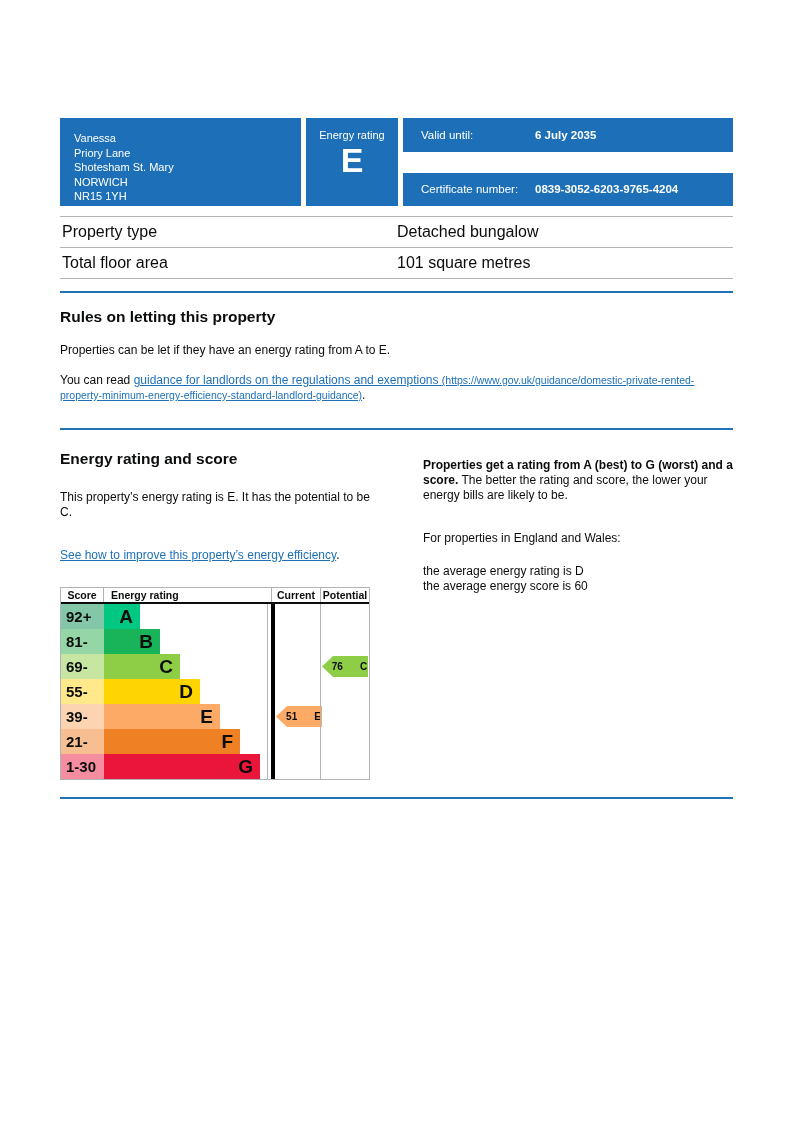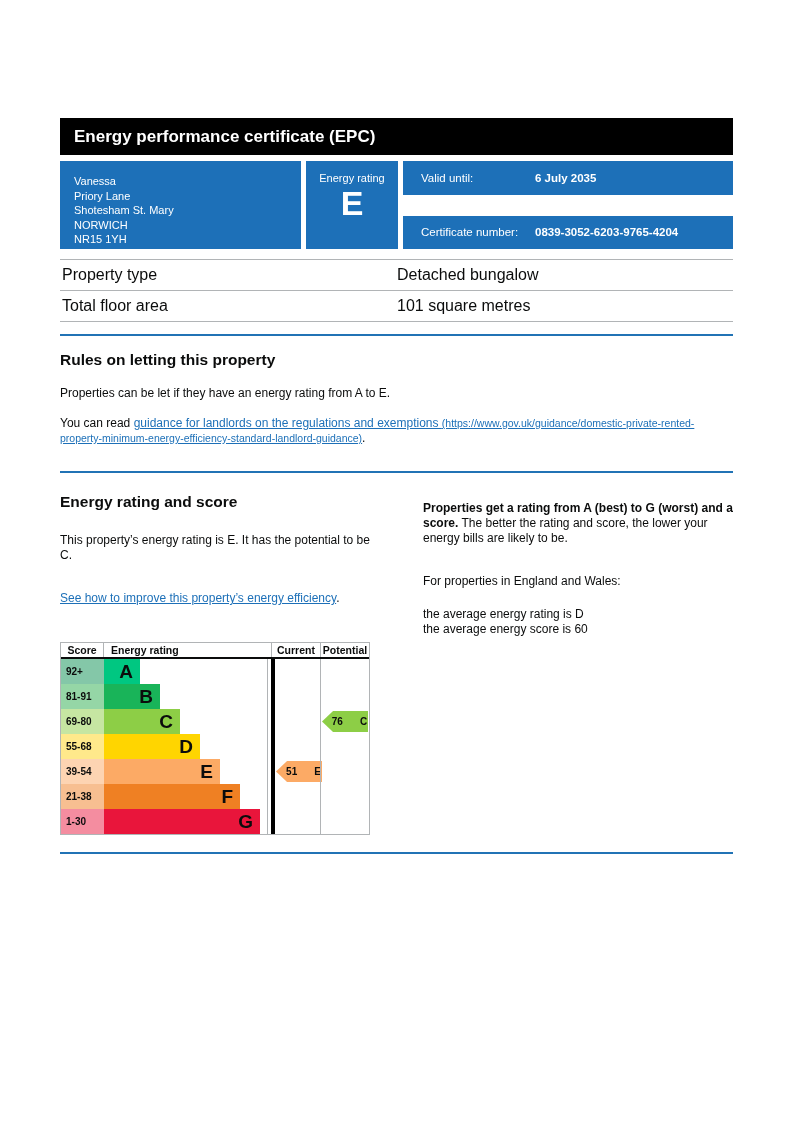--- a/index.html
+++ b/index.html
@@ -59,50 +59,47 @@
   .col-r { width: 310px; }
   .col-l h2 { margin-top: 20px; }
   .col-l .p1 { margin-top: 22px; }
   .col-l .plink { margin-top: 28px; }
   .col-r .rp1 { margin-top: 26px; }
   .col-r .rp2 { margin-top: 28px; }
   .col-r .rp3 { margin-top: 28px; }
   .col-r .rp4 { margin-top: 18px; }
 
   
-  .epc { margin-top: 36px; width: 310px; border: 1px solid #b1b4b6; background: #fff; }
+  .epc { margin-top: 24px; width: 310px; border: 1px solid #b1b4b6; background: #fff; }
   .epc-head { display: flex; height: 16px; border-bottom: 2px solid #0b0c0c; font-size: 10.5px; font-weight: bold; align-items: center; }
   .eh-score { width: 43px; text-align: center; border-right: 1px solid #b1b4b6; height: 100%; line-height: 14px; }
   .eh-rating { width: 164px; padding-left: 7px; height: 100%; line-height: 14px; }
   .eh-gap { width: 3px; height: 100%; }
   .eh-cur { width: 49px; text-align: center; border-left: 1px solid #b1b4b6; height: 100%; line-height: 14px; }
   .eh-pot { width: 49px; text-align: center; border-left: 1px solid #b1b4b6; height: 100%; line-height: 14px; }
   .epc-row { display: flex; height: 25px; }
-  .ec-score { width: 43px; font-size: 10px; font-weight: bold; line-height: 25px; padding-left: 5px; }
+  .ec-score { width: 43px; font-size: 15px; font-weight: bold; line-height: 25px; padding-left: 5px; }
   .ec-rating { width: 164px; border-right: 1px solid #b1b4b6; }
   .ec-bar { height: 25px; font-size: 19px; font-weight: bold; line-height: 25px; text-align: right; padding-right: 7px; }
   .ec-gap { width: 3px; }
   .ec-cur { width: 49px; border-left: 4px solid #000000; position: relative; }
   .ec-pot { width: 49px; border-left: 1px solid #b1b4b6; position: relative; }
   .arrow {
     position: absolute; top: 2px; left: 1px; width: 46px; height: 21px;
     clip-path: polygon(0 50%, 24% 0, 100% 0, 100% 100%, 24% 100%);
     display: flex; align-items: center; justify-content: center;
     gap: 17px; padding-left: 9px;
     font-size: 10px; font-weight: bold; color: #0b0c0c;
   }
 </style>
 </head>
 <body>
 
 <div class="page">
 
-  <div class="banner">
-    <span>Energy performance certificate (EPC)</span>
-  </div>
 
   <div class="hdr-grid">
     <div class="blue-box addr-box">
         <div>Vanessa</div>
         <div>Priory Lane</div>
         <div>Shotesham St. Mary</div>
         <div>NORWICH</div>
         <div>NR15 1YH</div>
       </div>
     <div class="blue-box rating-box">

